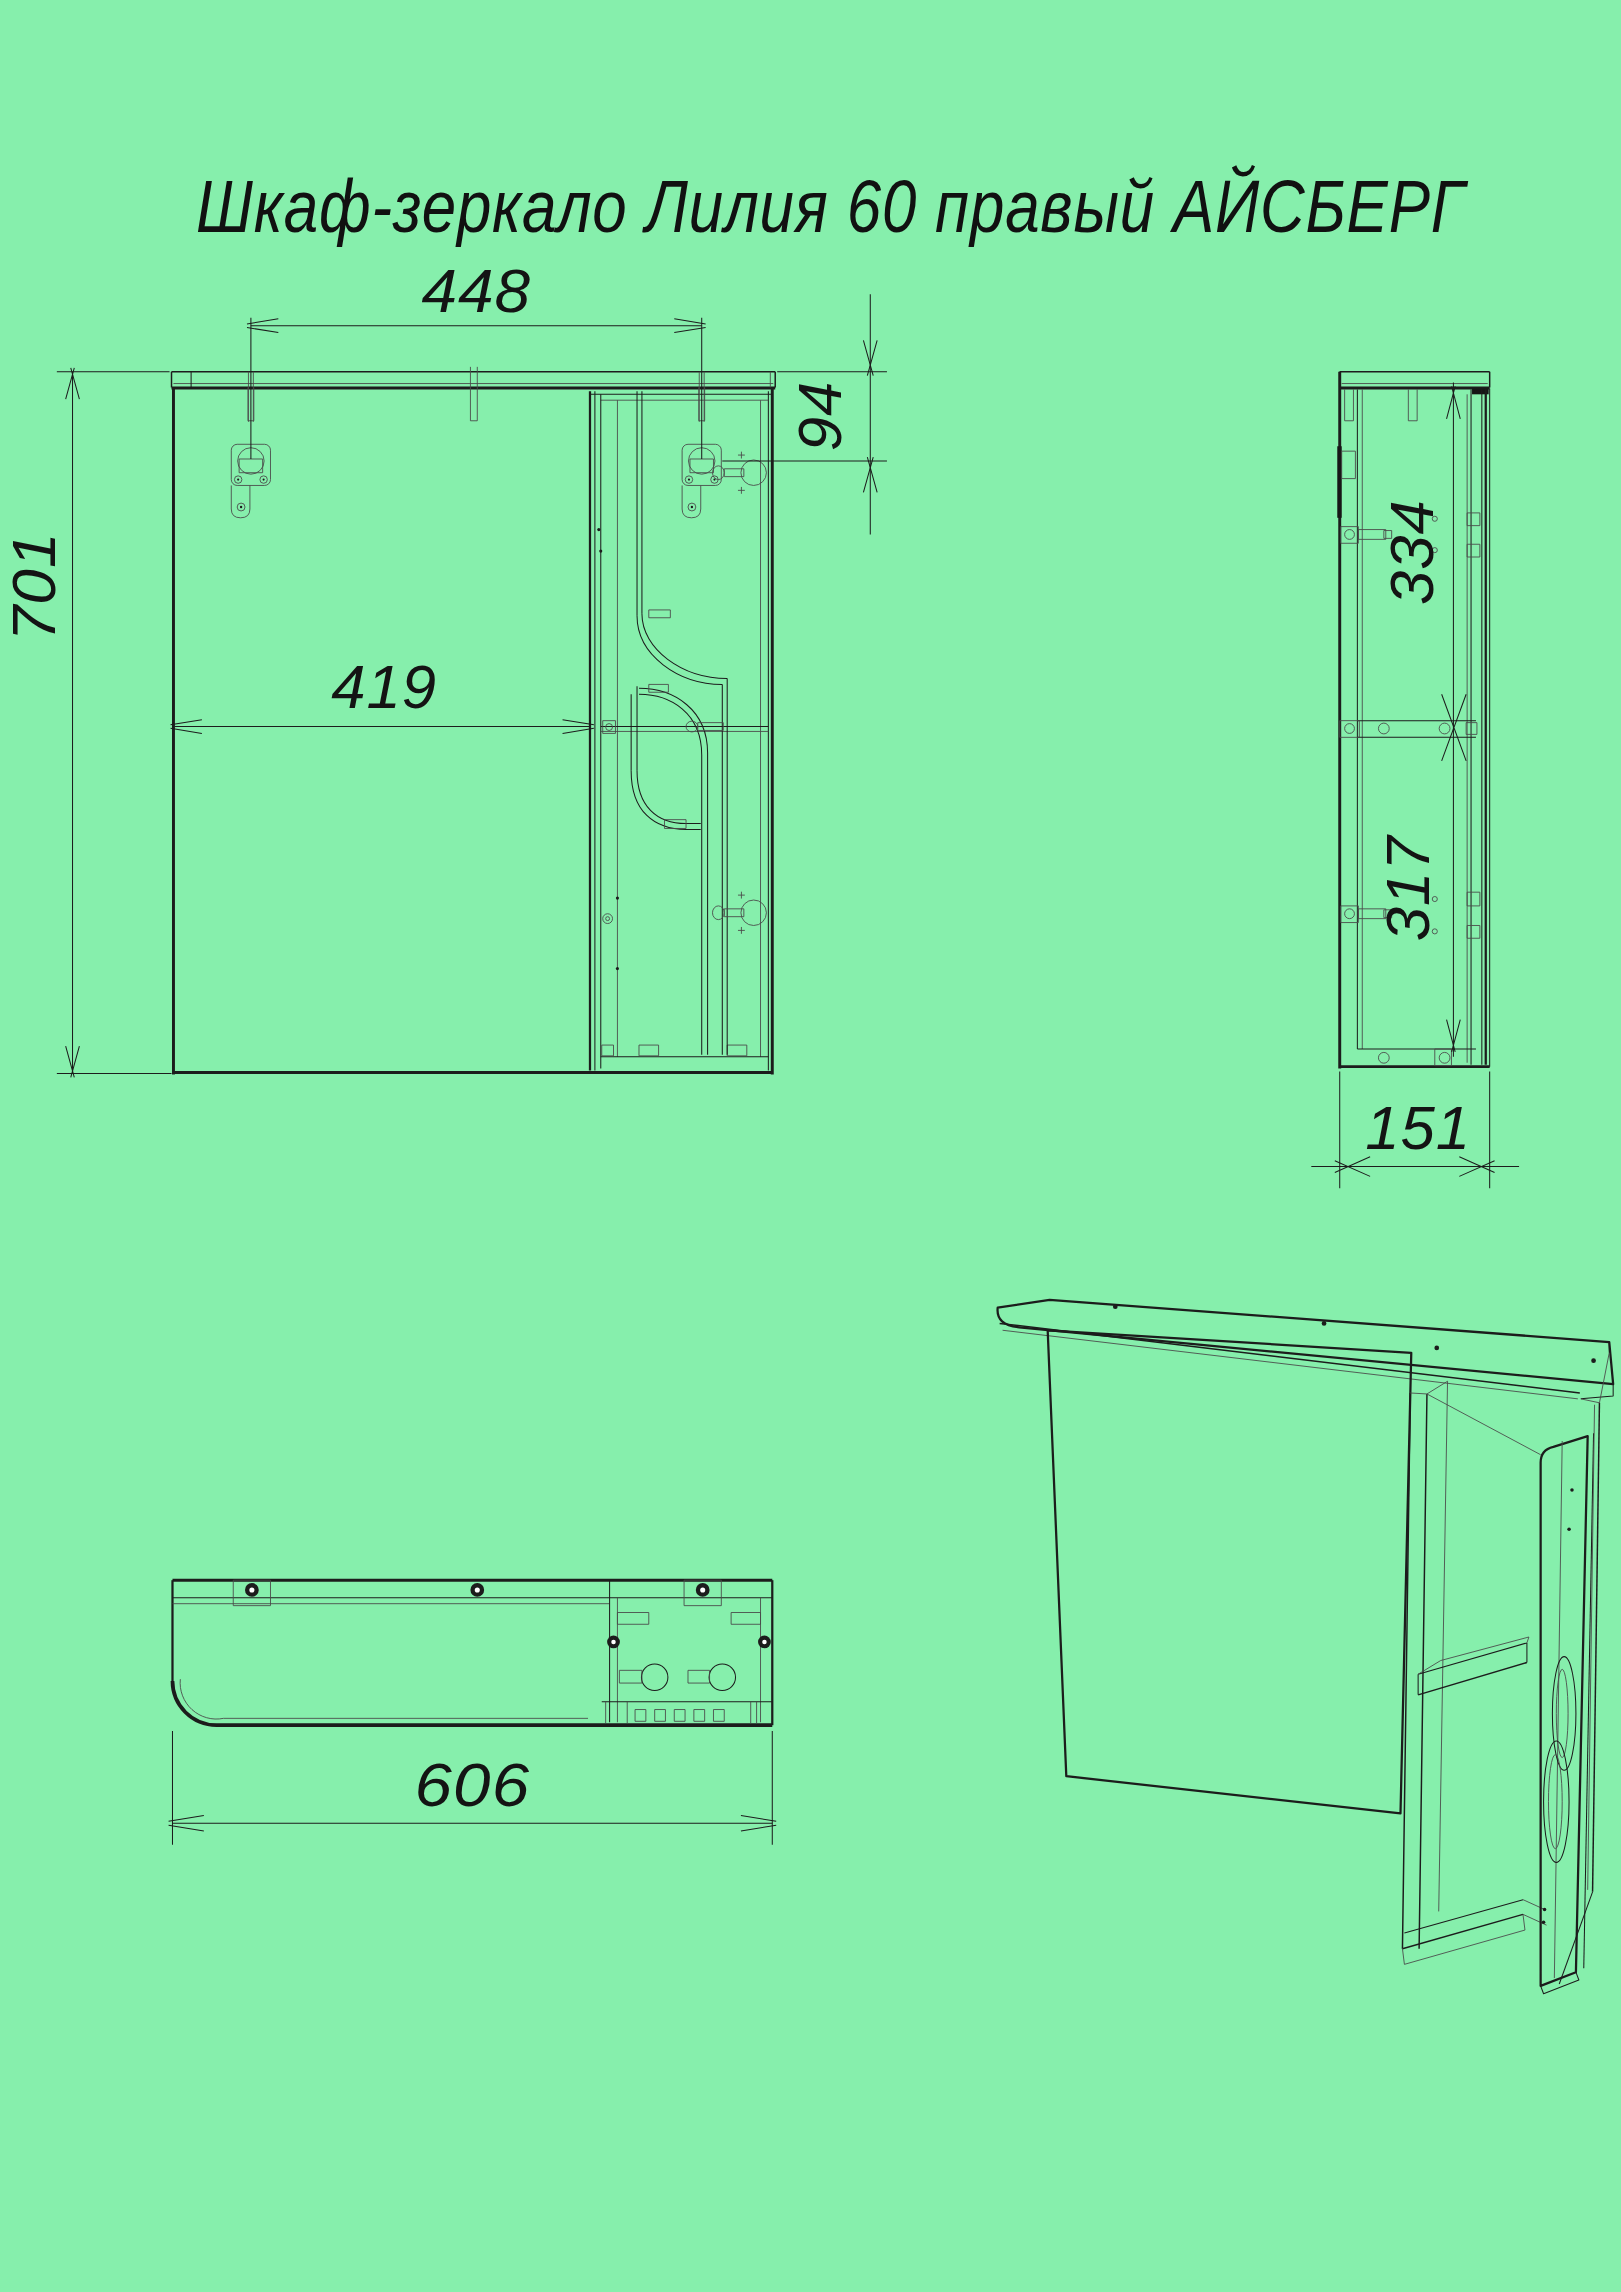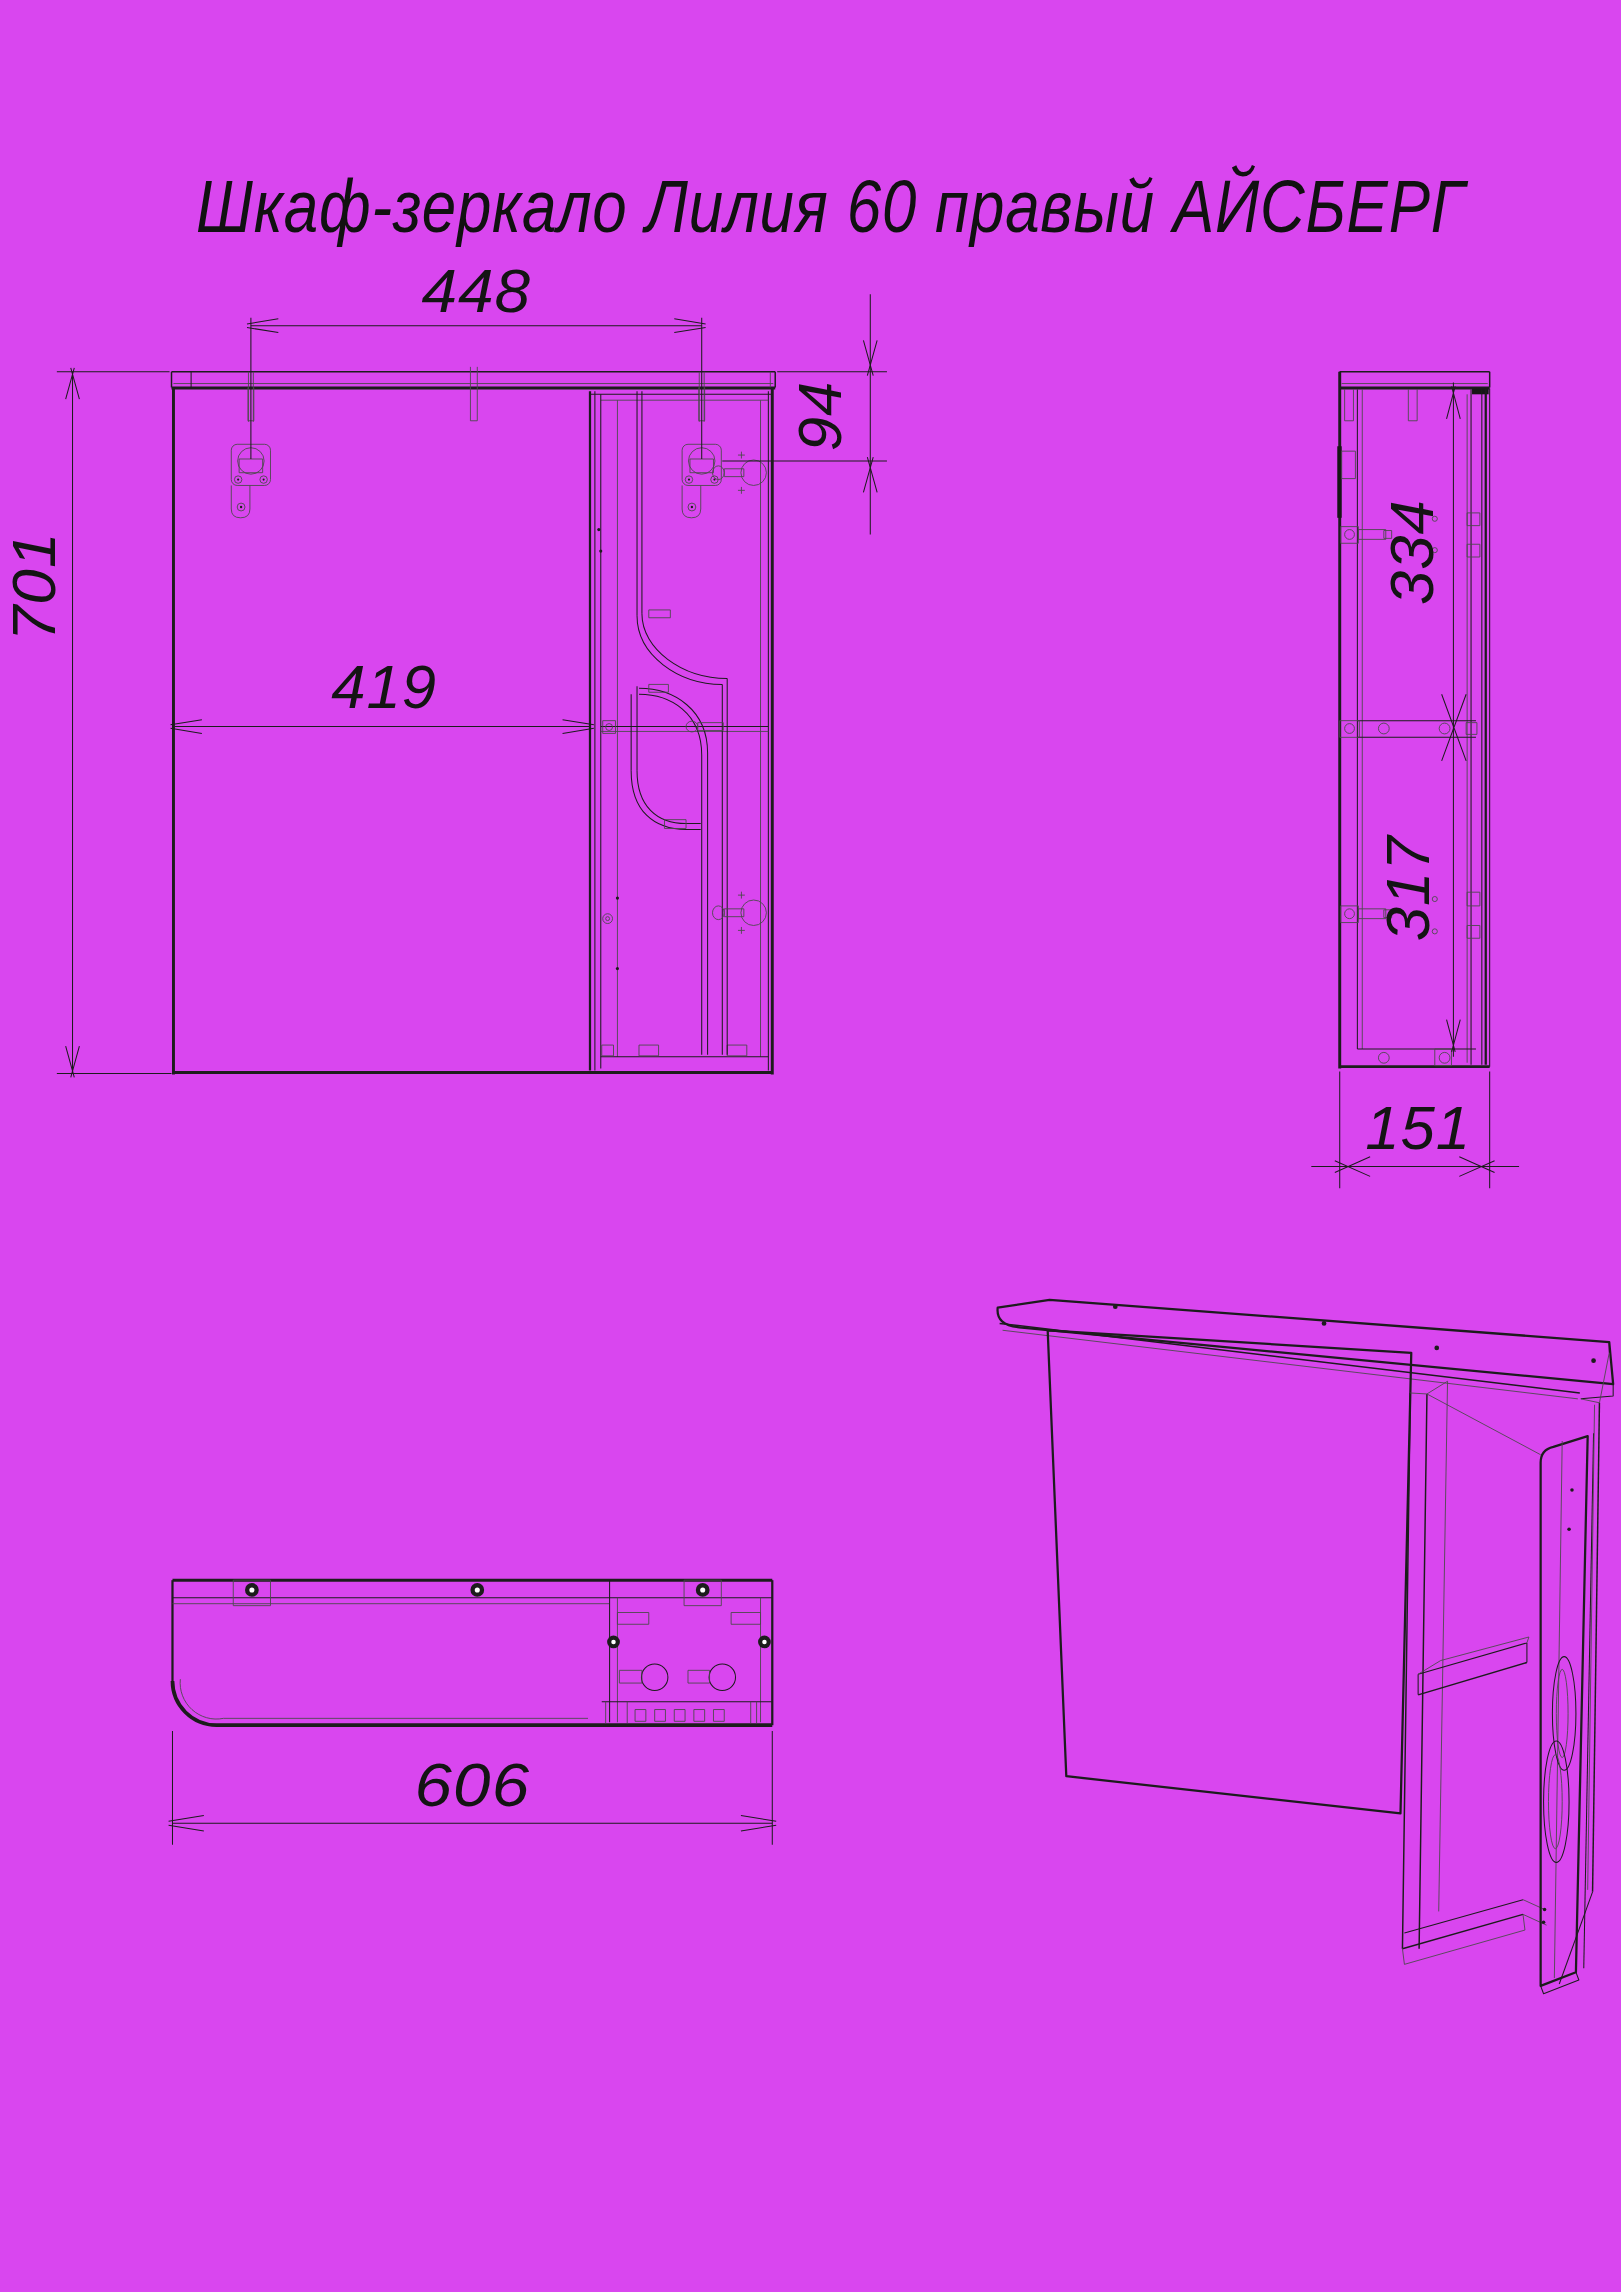--- a/index.html
+++ b/index.html
@@ -1,16 +1,16 @@
 <!DOCTYPE html>
 <html><head>
 <meta charset="utf-8">
 <style>
   html,body{margin:0;padding:0;background:#fff;}
-  .page{position:relative;width:1621px;height:2293px;background:#d946ef;overflow:hidden;}
+  .page{position:relative;width:1621px;height:2293px;background:#86efac;overflow:hidden;}
   svg{position:absolute;left:0;top:0;}
   .ln{fill:none;stroke:#1c1c1c;stroke-linecap:butt;stroke-linejoin:round;}
   .w4{stroke-width:3.8}
   .w3{stroke-width:3.0}
   .w2{stroke-width:2.3}
   .m{stroke-width:1.5}
   .t{stroke-width:1.05}
   .l{fill:none;stroke:#4a4a4a;stroke-width:0.9;stroke-linejoin:round;}
   .dot{fill:#1c1c1c;stroke:none;}
   .wh{fill:#ffffff;stroke:none;}

